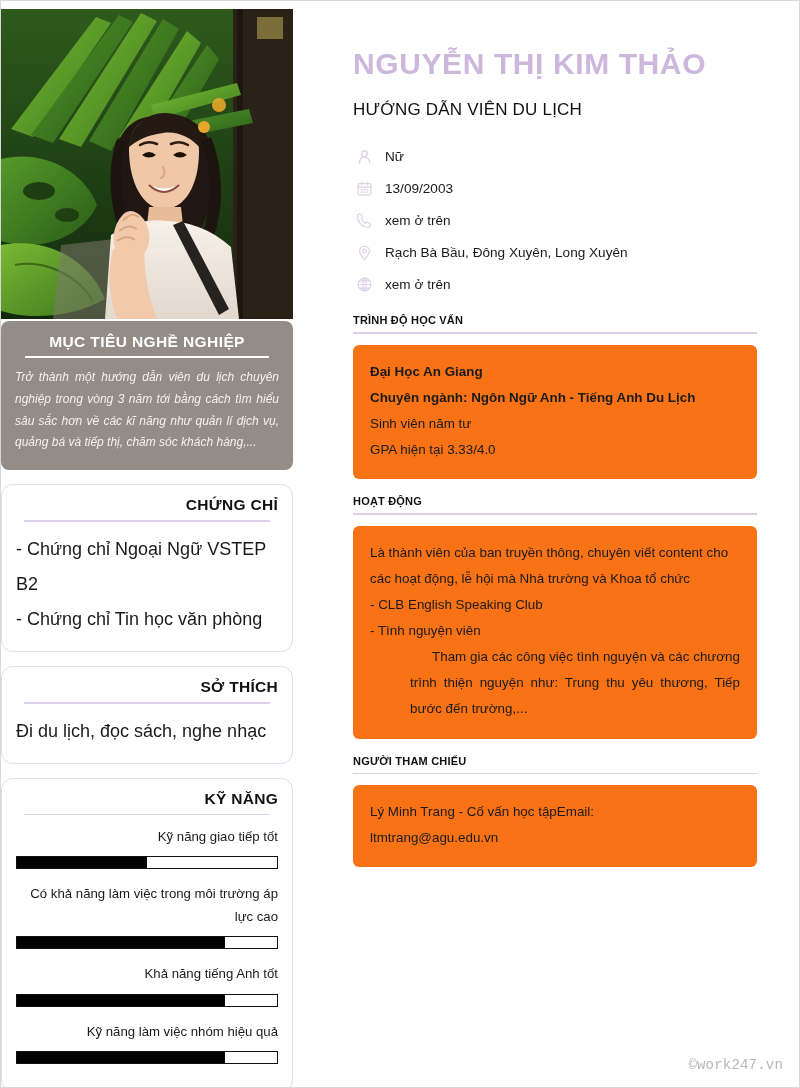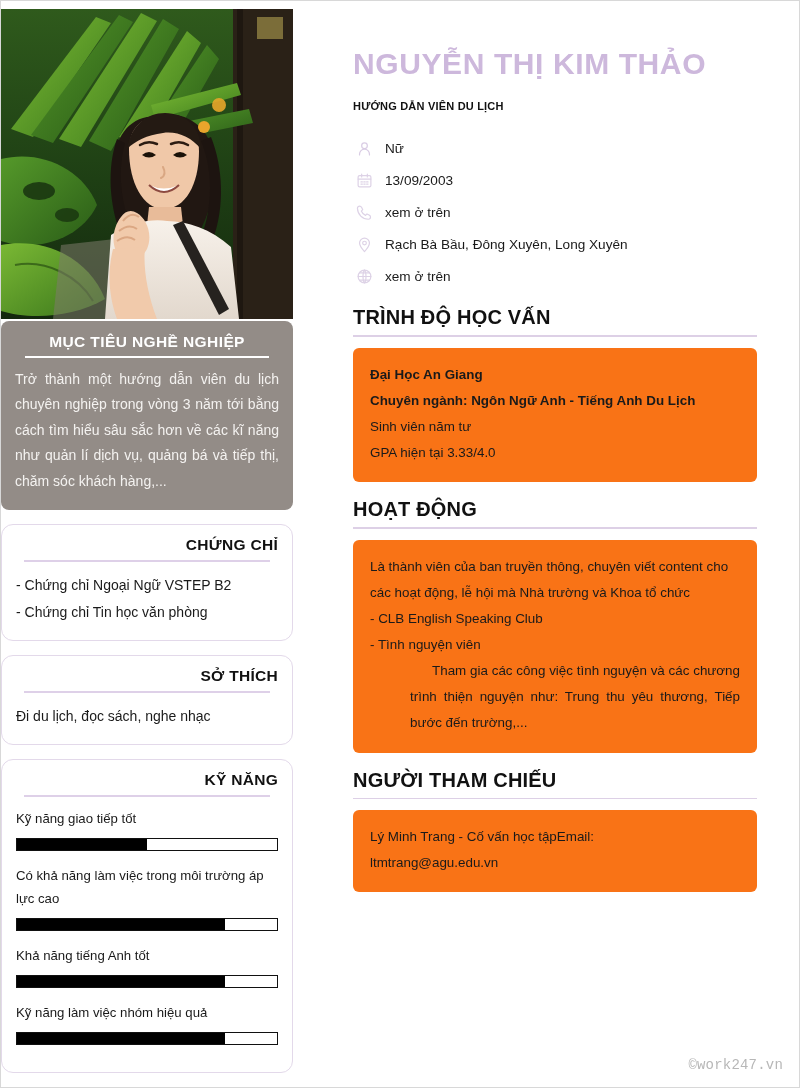--- a/index.html
+++ b/index.html
@@ -52,23 +52,24 @@
     letter-spacing: .4px;
     padding-bottom: 5px;
   }
   .objective-rule {
     height: 2px;
     background: #ffffff;
     margin: 0 10px 9px 10px;
   }
   .objective-text {
     color: #f4f2f0;
-    font-size: 14px;
+    font-size: 12px;
     line-height: 1.82;
     text-align: justify;
+    font-style: italic;
   }
 
   .card {
     width: 292px;
     background: #ffffff;
     border: 1px solid #e3d9ea;
     border-radius: 12px;
     padding: 11px 14px 14px 14px;
     margin-top: 14px;
   }
@@ -79,26 +80,26 @@
     text-align: right;
     letter-spacing: .3px;
     padding-bottom: 6px;
   }
   .card-rule {
     height: 1.5px;
     background: #ded0e8;
     margin: 0 8px 10px 8px;
   }
   .card-line {
-    font-size: 14px;
+    font-size: 18px;
     color: #1a1a1a;
     line-height: 1.95;
   }
 
-  .skill-item { margin-bottom: 10px; }
+  .skill-item { margin-bottom: 10px; text-align: right; }
   .skill-label {
     font-size: 13.2px;
     color: #1a1a1a;
     line-height: 1.75;
     margin-bottom: 8px;
   }
   .skill-bar {
     height: 13px;
     border: 1px solid #111111;
     background: #ffffff;
@@ -120,22 +121,22 @@
   .fullname {
     font-size: 30px;
     font-weight: bold;
     color: #cdb8dc;
     letter-spacing: .6px;
     margin-top: 38px;
     line-height: 1.1;
     white-space: nowrap;
   }
   .jobtitle {
-    font-size: 11px;
-    font-weight: bold;
+    font-size: 17px;
+    font-weight: normal;
     color: #111111;
     letter-spacing: .2px;
     margin-top: 20px;
   }
 
   .contact-list { margin-top: 22px; }
   .contact-row {
     display: flex;
     align-items: center;
     height: 28px;
@@ -150,21 +151,21 @@
     margin-right: 10px;
   }
   .contact-icon svg { display: block; }
   .contact-text {
     font-size: 13.6px;
     color: #1a1a1a;
   }
 
   .section { margin-top: 16px; }
   .section-title {
-    font-size: 20px;
+    font-size: 11px;
     font-weight: bold;
     color: #111111;
     letter-spacing: .2px;
     padding-bottom: 6px;
   }
   .section-rule {
     height: 1.5px;
     background: #ddd0e6;
     margin-bottom: 11px;
   }

